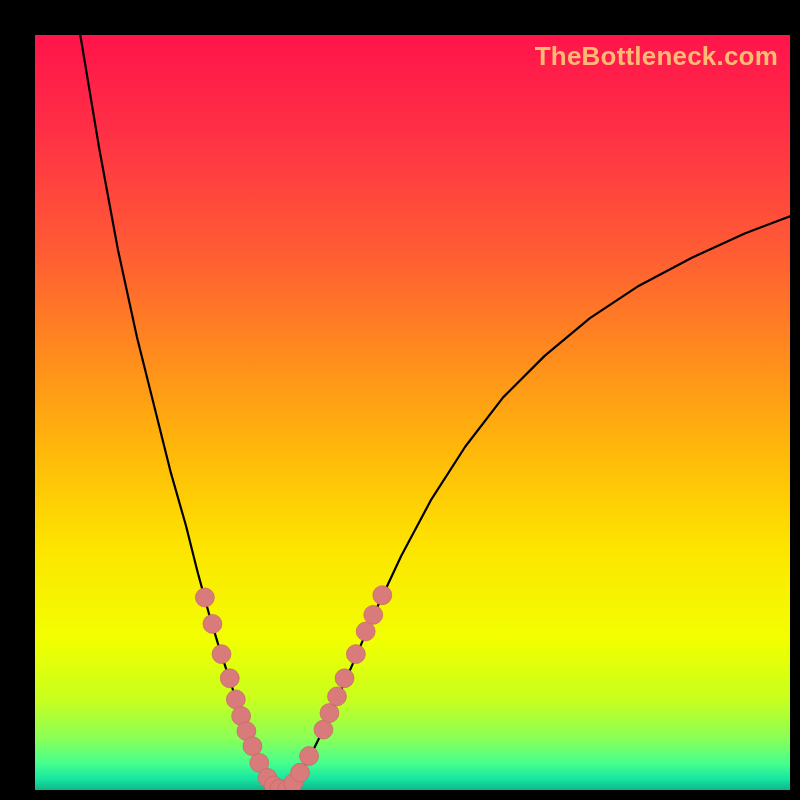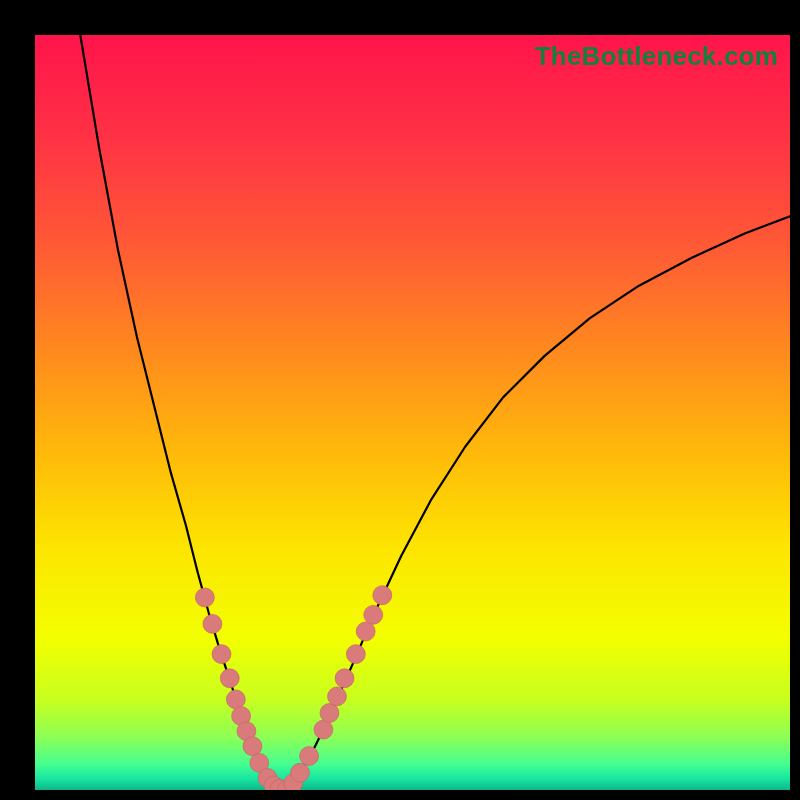--- a/index.html
+++ b/index.html
@@ -31,21 +31,21 @@
     position: absolute;
     left: 0;
     top: 0;
     width: 100%;
     height: 100%;
   }
   .watermark {
     position: absolute;
     top: 6px;
     right: 12px;
-    color: #15803d;
+    color: #fdba74;
     font-size: 26px;
     font-weight: 600;
     letter-spacing: 0.2px;
     user-select: none;
   }
   svg.curve {
     position: absolute;
     left: 0;
     top: 0;
     width: 100%;

